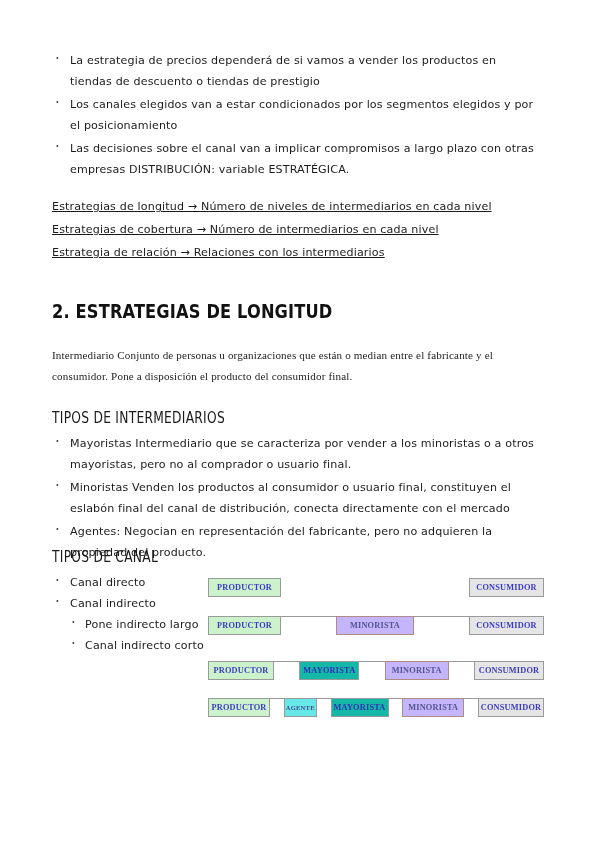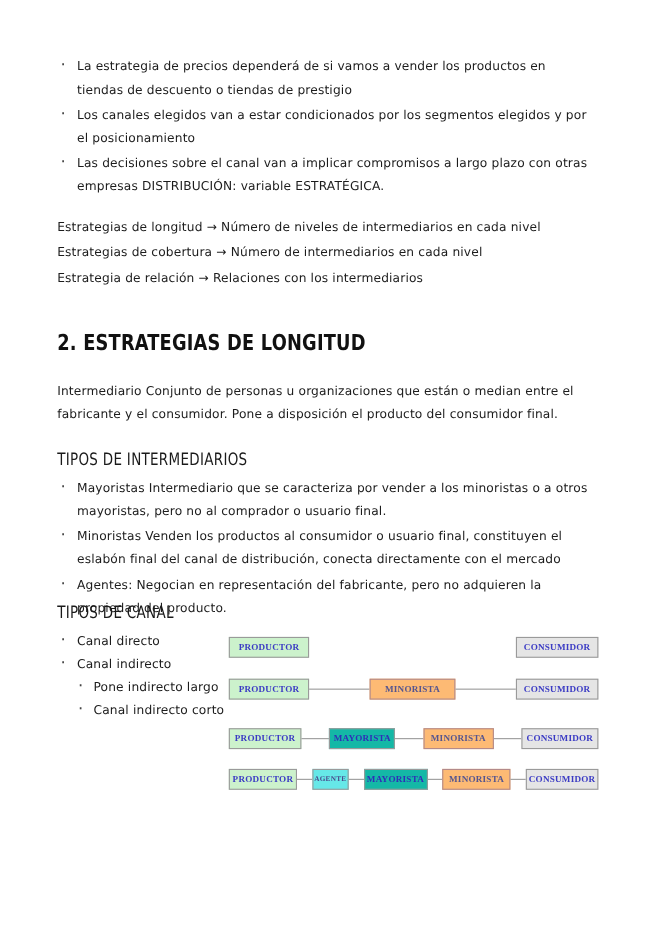--- a/index.html
+++ b/index.html
@@ -56,20 +56,21 @@
     color: #444;
   }
 
   ul.bullets.sub > li {
     padding-left: 17px;
     font-size: 11.1px;
   }
 
   .arrow-lines {
     margin-top: 16px;
+    text-decoration: underline;
   }
   .arrow-lines p {
     margin: 0 0 2px 0;
     font-size: 11.1px;
     line-height: 21px;
     letter-spacing: 0.15px;
     color: #1c1c1c;
   }
 
   h1.section-title {
@@ -82,20 +83,21 @@
     transform: scaleX(0.9);
     transform-origin: left center;
   }
 
   p.para {
     margin: 22px 0 0 0;
     font-size: 11.1px;
     line-height: 21px;
     letter-spacing: 0.15px;
     color: #1c1c1c;
+    font-family: Liberation Serif, serif;
   }
 
   h2.sub-title {
     font-family: "DejaVu Sans Condensed", "Liberation Sans Narrow", "Liberation Sans", sans-serif;
     font-weight: normal;
     font-size: 15.5px;
     letter-spacing: 0.3px;
     margin: 22px 0 6px 0;
     color: #1a1a1a;
     transform: scaleX(0.88);
@@ -122,21 +124,21 @@
     top: 570px;
     width: 336px;
     height: 155px;
   }
   .chain {
     position: absolute;
     left: 0;
     width: 336px;
     height: 20px;
     display: flex;
-    align-items: center;
+    align-items: flex-start;
   }
   .chain.row0 { top: 8px; }
   .chain.row1 { top: 46px; }
   .chain.row2 { top: 91px; }
   .chain.row3 { top: 128px; }
 
   .node {
     box-sizing: border-box;
     height: 19px;
     border: 1px solid #9a9a9a;
@@ -146,21 +148,21 @@
     font-family: "Liberation Serif", "DejaVu Serif", serif;
     font-weight: bold;
     font-size: 8.3px;
     letter-spacing: 0.2px;
     color: #3b3bc4;
     white-space: nowrap;
     flex: 0 0 auto;
   }
   .node.productor { background: #ccf2cc; }
   .node.mayorista { background: #14b8a6; color: #2f2fb8; }
-  .node.minorista { background: #fdba74; color: #55558f; border-color: #b38a8a; }
+  .node.minorista { background: #c4b5fd; color: #55558f; border-color: #b38a8a; }
   .node.agente    { background: #66e8e8; color: #4a4a8c; font-size: 6.6px; }
   .node.consumidor{ background: #e5e5e5; }
 
   .link {
     flex: 1 1 auto;
     height: 1px;
     background: #999999;
     min-width: 4px;
   }
   .spacer {

